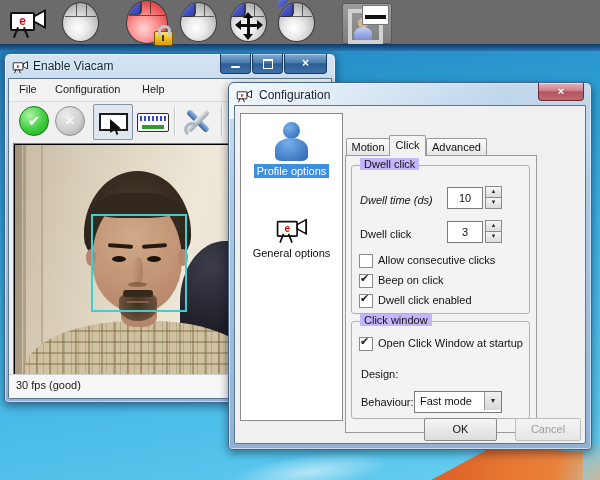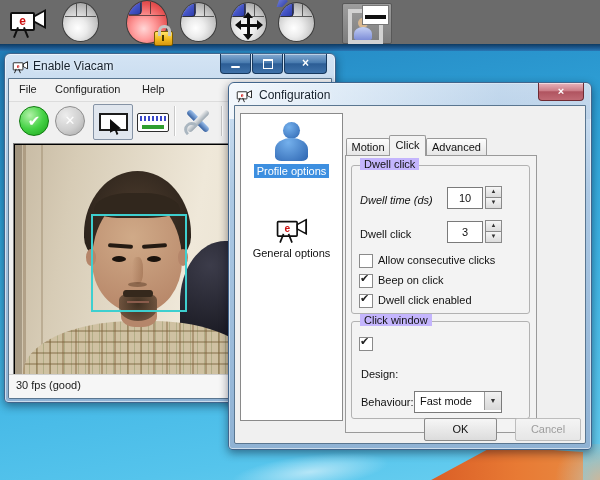--- a/index.html
+++ b/index.html
@@ -503,20 +503,21 @@
           </div>
         </div>
 
         <div class="groupbox" style="left:5px; top:165px; width:177px; height:96px;">
           <span class="gb-legend">Click window</span>
 
           <div class="cb-row" style="left:7px; top:15px; width:165px;">
             <span class="checkbox">
                 <span class="mark">✔</span>
               </span>
+            <span class="cb-label">Open Click Window at startup</span>
           </div>
 
           <span class="field-label" style="left:9px; top:46px;">Design:</span>
 
           <span class="field-label" style="left:9px; top:74px;">Behaviour:</span>
           <div class="dropdown" style="left:62px; top:69px;">
             <span class="dd-value">Fast mode</span>
             <div class="dd-btn">
                 <span>▼</span>
               </div>

